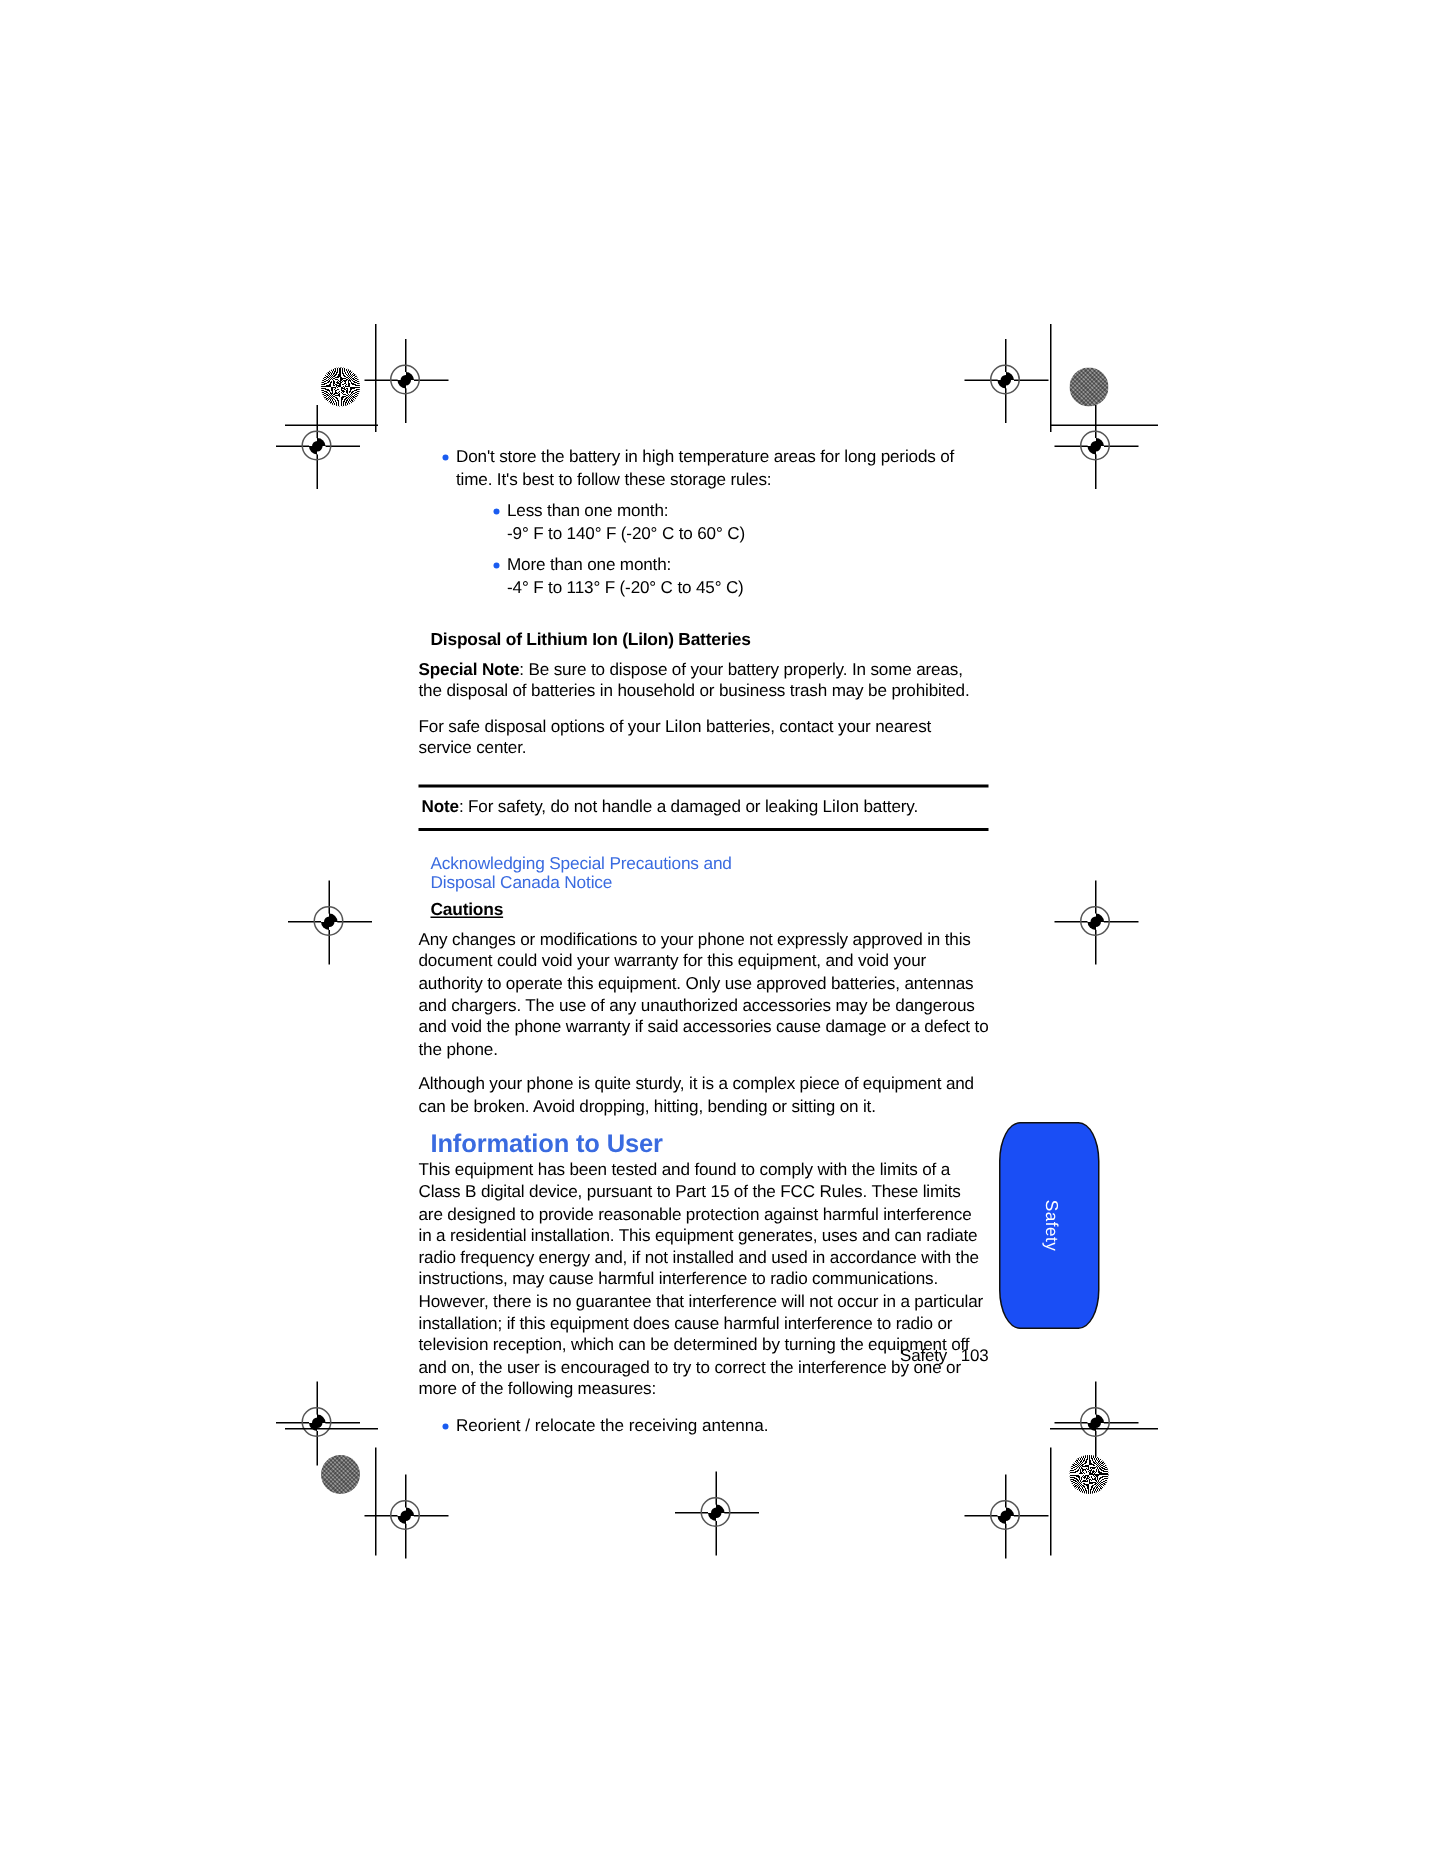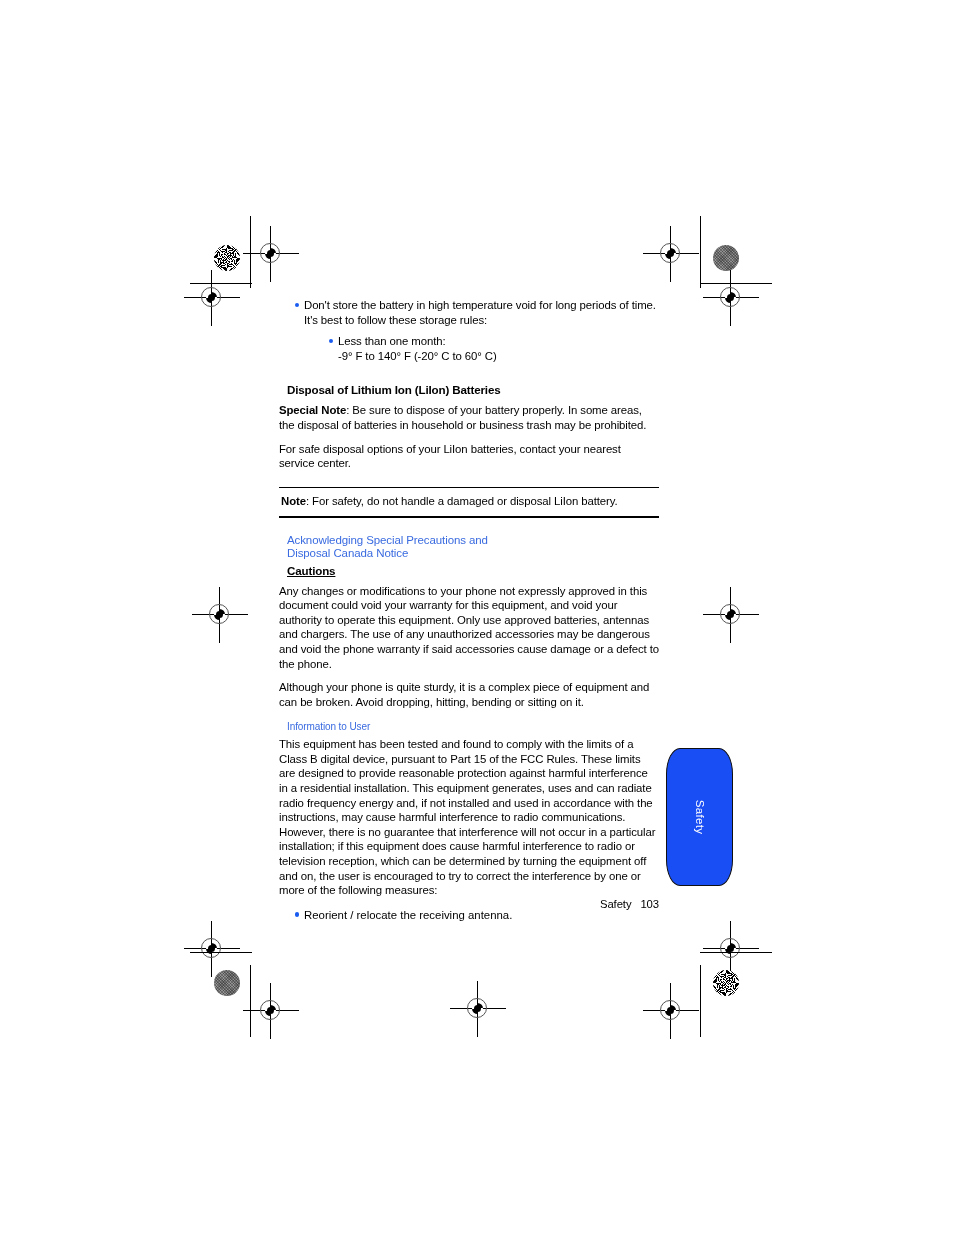--- a/index.html
+++ b/index.html
@@ -178,22 +178,22 @@
   .blue-head {
     font-size: 11.5px;
     font-weight: normal;
     color: #3a6be0;
     line-height: 13px;
     padding-left: 8px;
     letter-spacing: -0.1px;
   }
 
   .blue-head-small {
-    font-size: 10px;
-    font-weight: normal;
+    font-size: 17px;
+    font-weight: bold;
     color: #3a6be0;
     line-height: 14px;
     padding-left: 8px;
     letter-spacing: -0.1px;
     margin-top: 11px;
     margin-bottom: 3px;
   }
 
   b, .b { font-weight: bold; }
 
@@ -346,40 +346,44 @@
   <div class="reg-cross" style="left:643px; top:983px;">
     <div class="h"></div>
       <div class="v"></div>
       <div class="ring"></div>
       <div class="dot"></div>
       <div class="dotmask"></div>
   </div>
 
   <div id="content">
 
-    <div class="bullet-l1">Don't store the battery in high temperature void for long periods of time. It's best to follow these storage rules:</div>
+    <div class="bullet-l1">Don't store the battery in high temperature areas for long periods of time. It's best to follow these storage rules:</div>
 
     <div class="bullet-l2">
       <span>Less than one month:</span><br>
       <span>-9° F to 140° F (-20° C to 60° C)</span>
     </div>
 
+    <div class="bullet-l2">
+      <span>More than one month:</span><br>
+      <span>-4° F to 113° F (-20° C to 45° C)</span>
+    </div>
 
     <h4 class="sub-head">Disposal of Lithium Ion (LiIon) Batteries</h4>
 
     <p class="body-text">
       <b>Special Note</b><span>: Be sure to dispose of your battery properly. In some areas, the disposal of batteries in household or business trash may be prohibited.</span>
     </p>
 
     <p class="body-text">For safe disposal options of your LiIon batteries, contact your nearest service center.</p>
 
     <div class="note-block">
       <div class="rule"></div>
       <p class="note-text">
-        <b>Note</b><span>: For safety, do not handle a damaged or disposal LiIon battery.</span>
+        <b>Note</b><span>: For safety, do not handle a damaged or leaking LiIon battery.</span>
       </p>
       <div class="rule"></div>
     </div>
 
     <div class="blue-head">
       <span>Acknowledging Special Precautions and</span><br>
       <span>Disposal Canada Notice</span>
     </div>
 
     <h4 class="sub-head" style="margin-top:4px;text-decoration:underline;">Cautions</h4>

